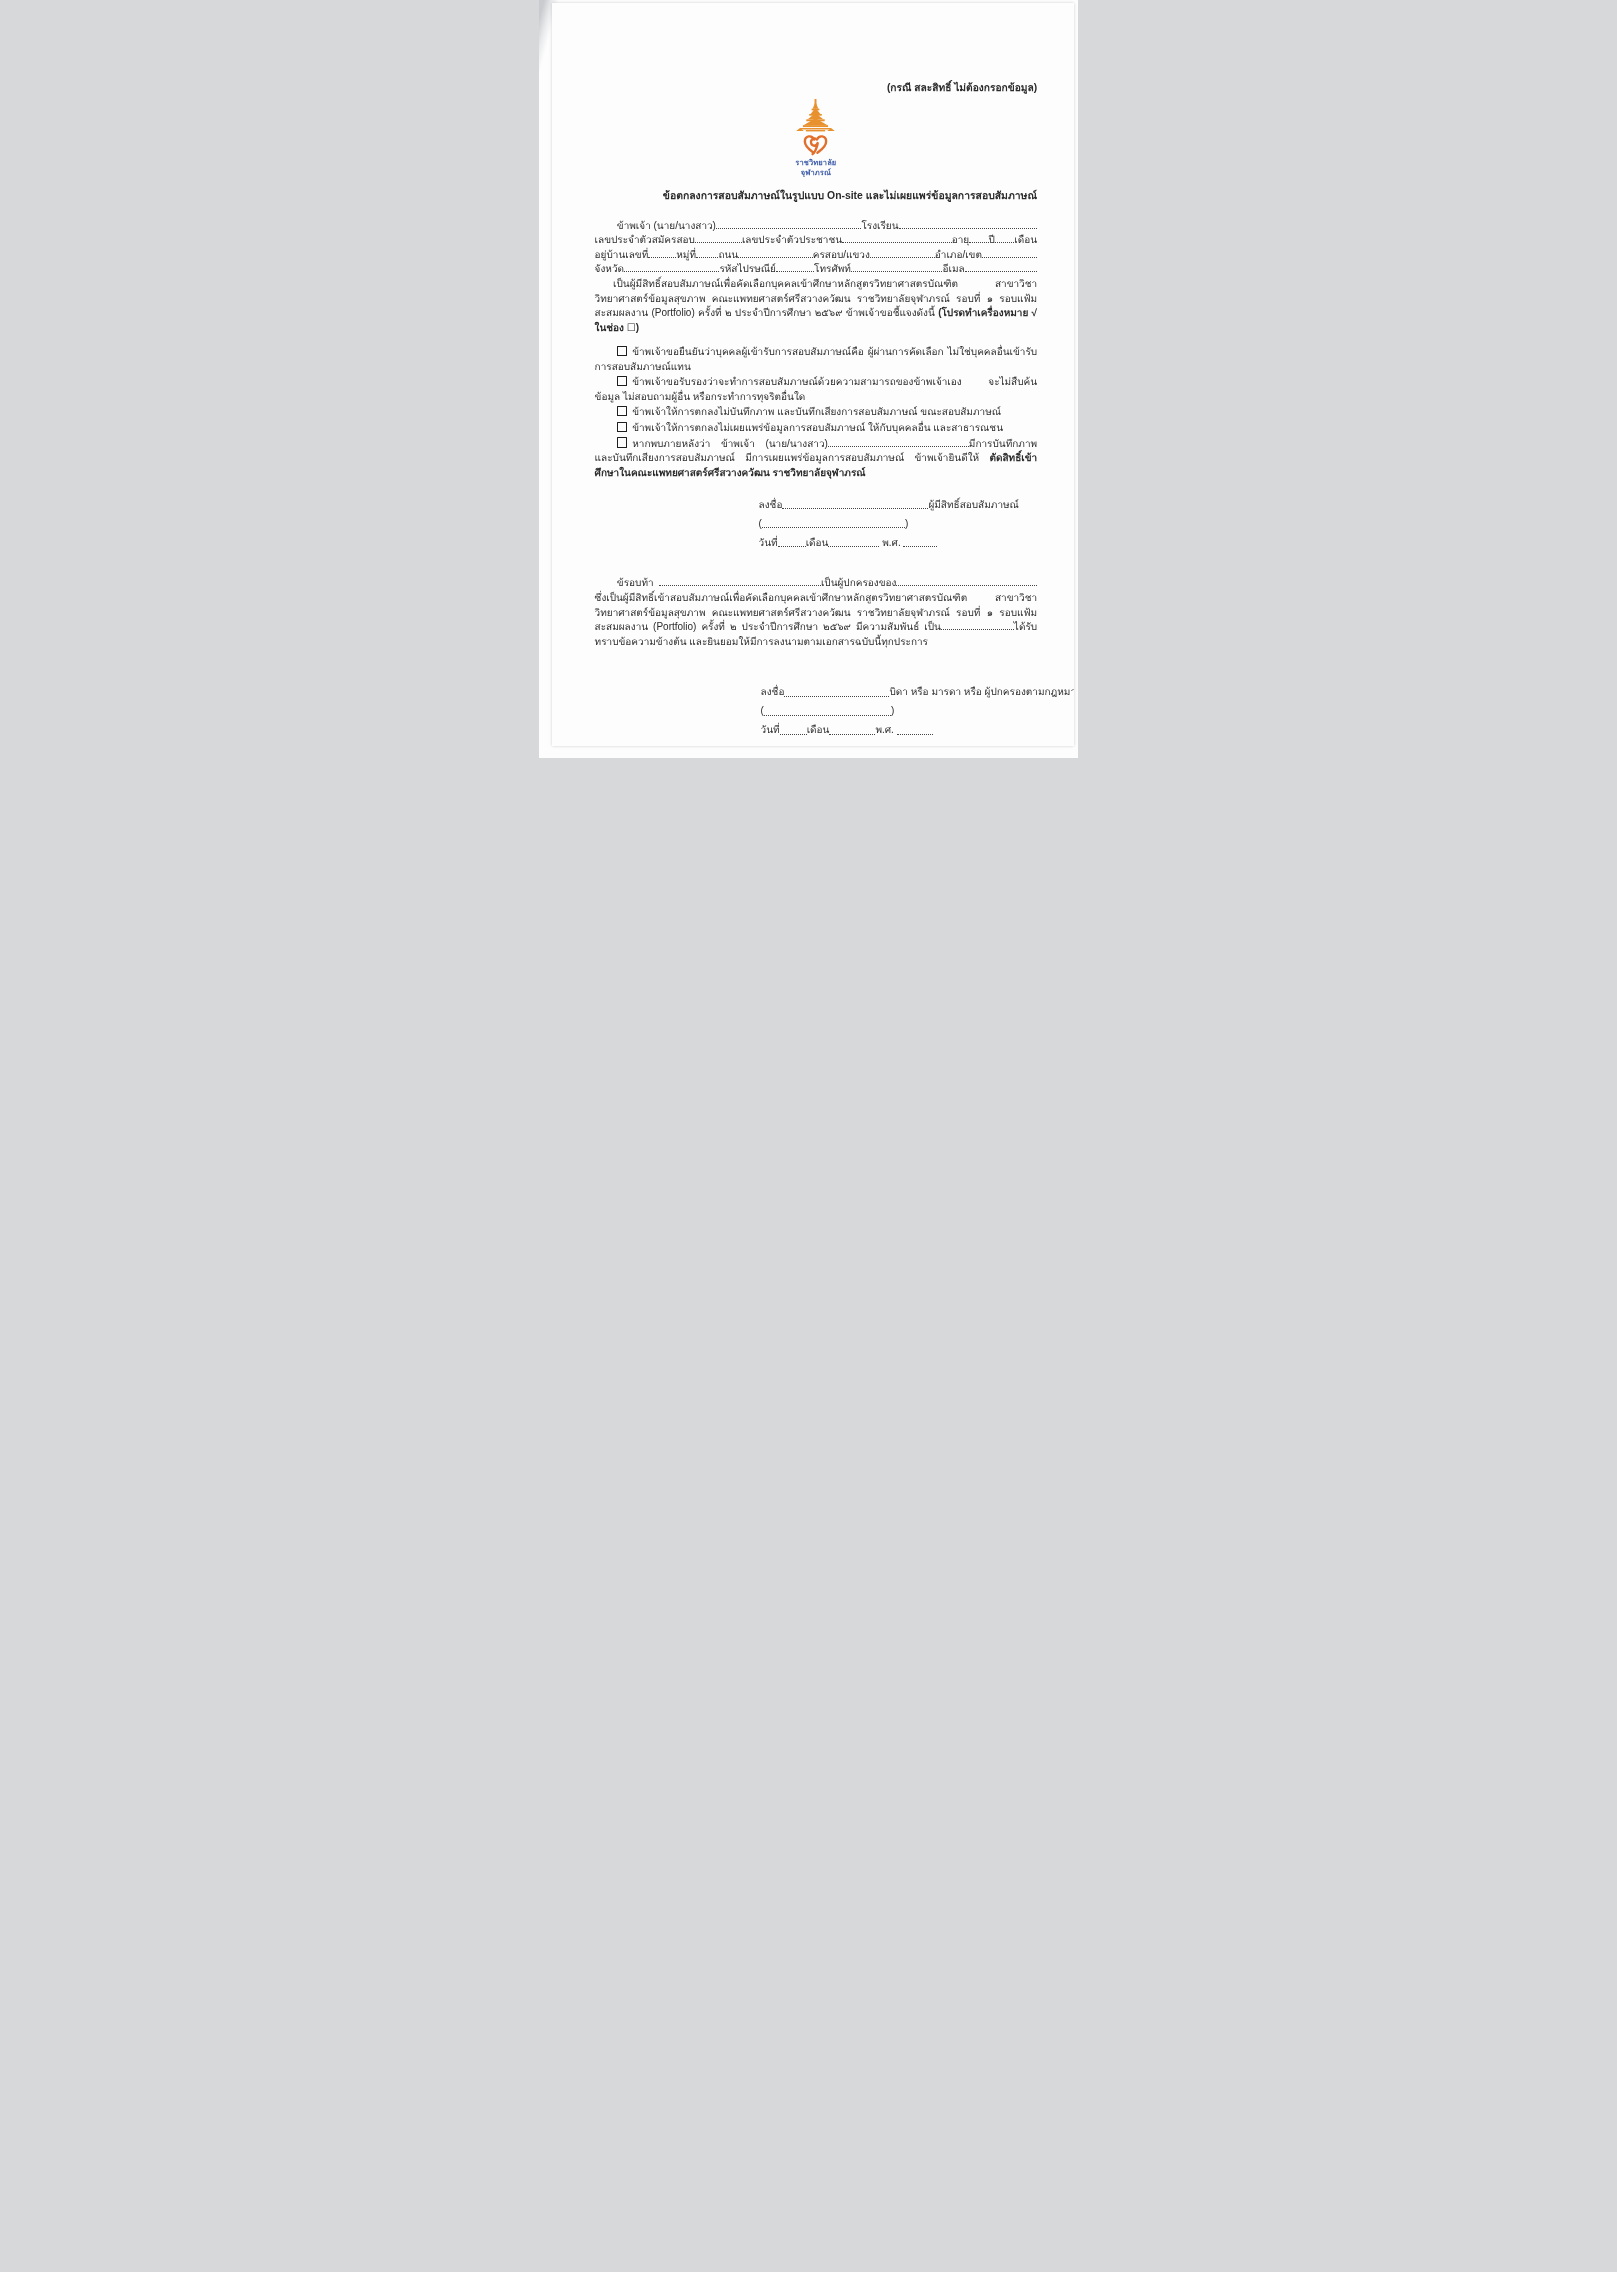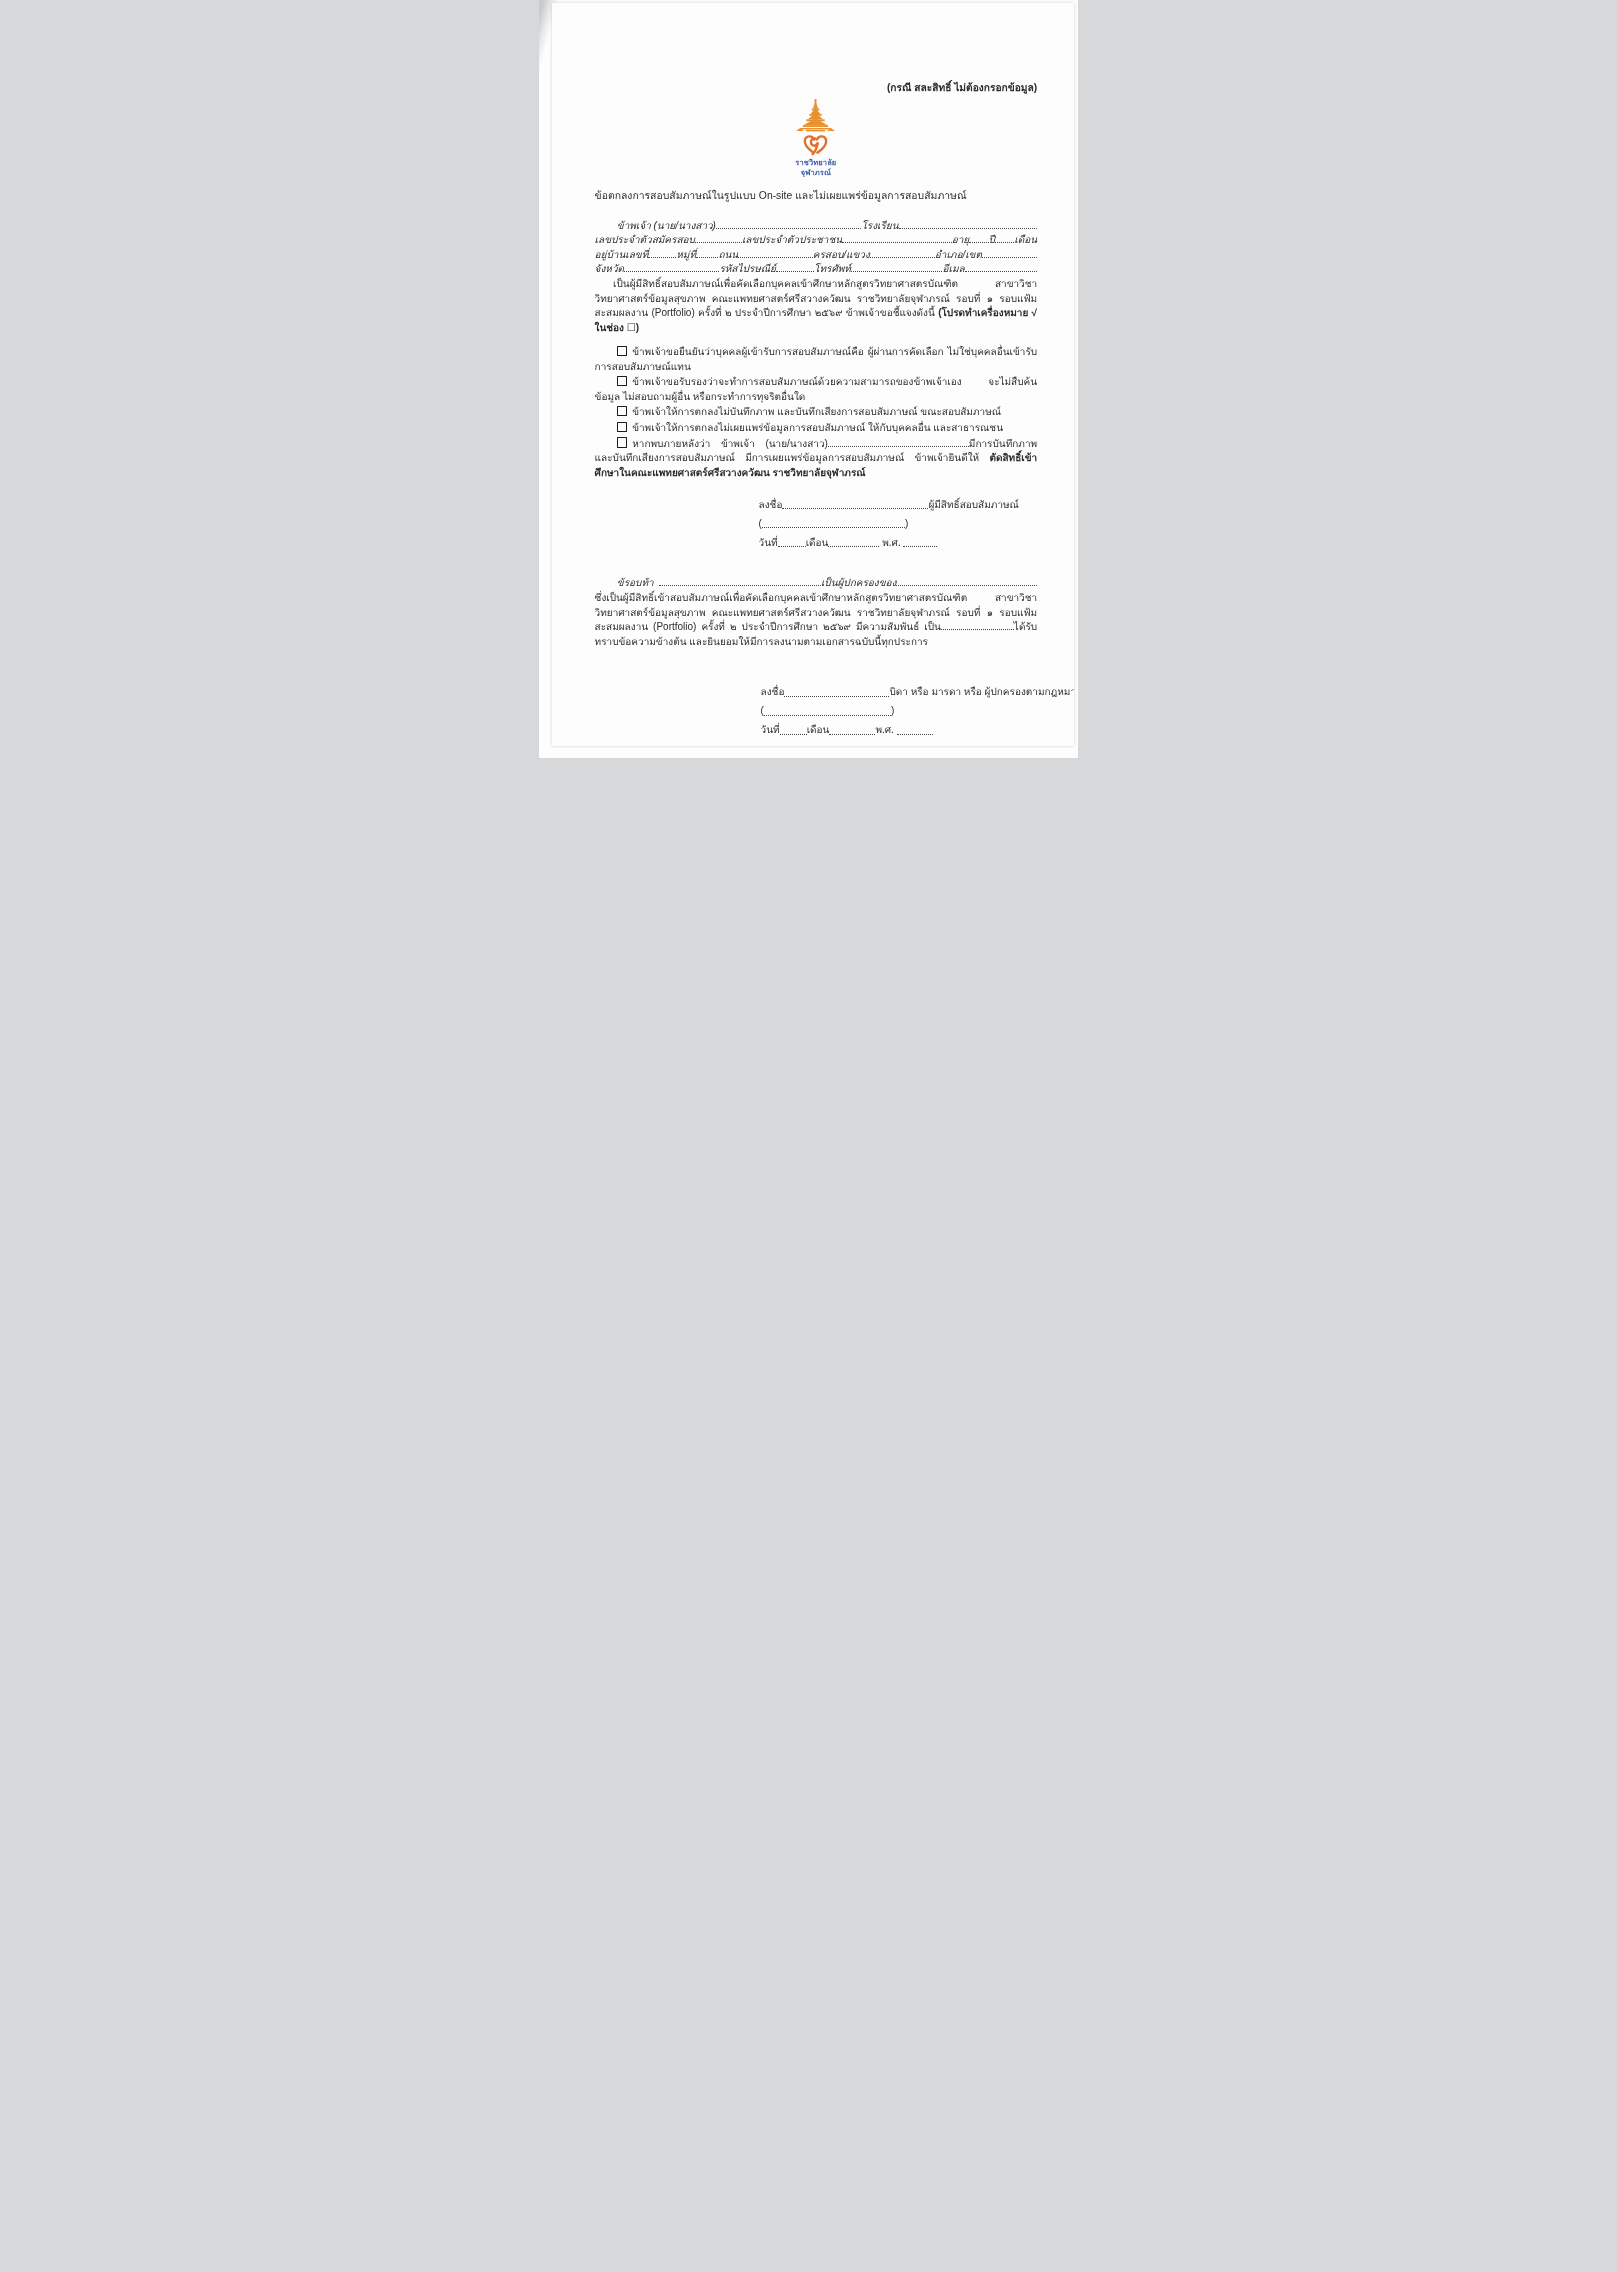--- a/index.html
+++ b/index.html
@@ -27,27 +27,27 @@
   }
   .corner-note{
     text-align:right;
     font-weight:700;
     font-size:10.2px;
   }
   .logo-wrap{ text-align:center; margin-top:3.9px; }
   .logo-wrap svg{ display:block; margin:0 auto; }
   .logo-text{ font-weight:700; font-size:7.5px; line-height:9.2px; letter-spacing:0.1px; }
   .doc-title{
-    text-align:left;
-    font-weight:400;
+    text-align:right;
+    font-weight:700;
     font-size:10.4px;
     margin-top:12.6px;
   }
   .info-block{ margin-top:14.6px; }
-  .fline{ display:flex; align-items:baseline;font-style:italic; }
+  .fline{ display:flex; align-items:baseline; }
   .fline .t{ white-space:pre; flex-shrink:0; }
   .dots{
     display:inline-block;
     height:7.3px;
     border-bottom:1px dotted #444;
     flex-shrink:0;
   }
   .fline .dots.fill{ flex-grow:1; width:auto; }
   .para{ text-align:justify; }
   .para .dots{ vertical-align:baseline; }

